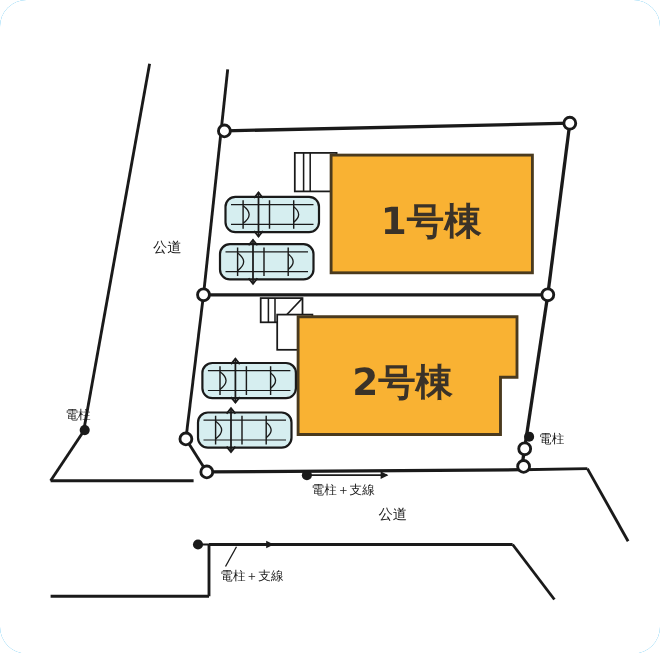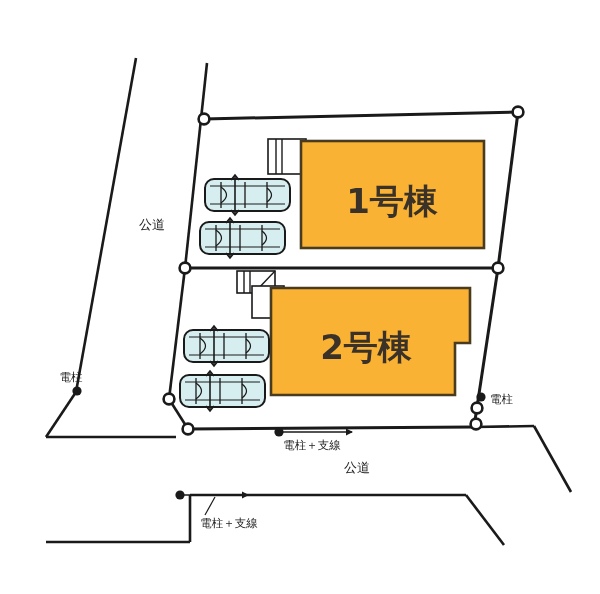--- a/index.html
+++ b/index.html
@@ -10,20 +10,21 @@
   }
   body {
     font-family: "Liberation Sans", "DejaVu Sans", sans-serif;
   }
   #plot-container {
     position: relative;
     width: 600px;
     height: 594px;
     background: #0ea5e9;
     overflow: hidden;
+    border-radius: 24px;
   }
   #plot-svg {
     position: absolute;
     left: 0;
     top: 0;
     width: 600px;
     height: 594px;
     display: block;
   }
   .lbl {

